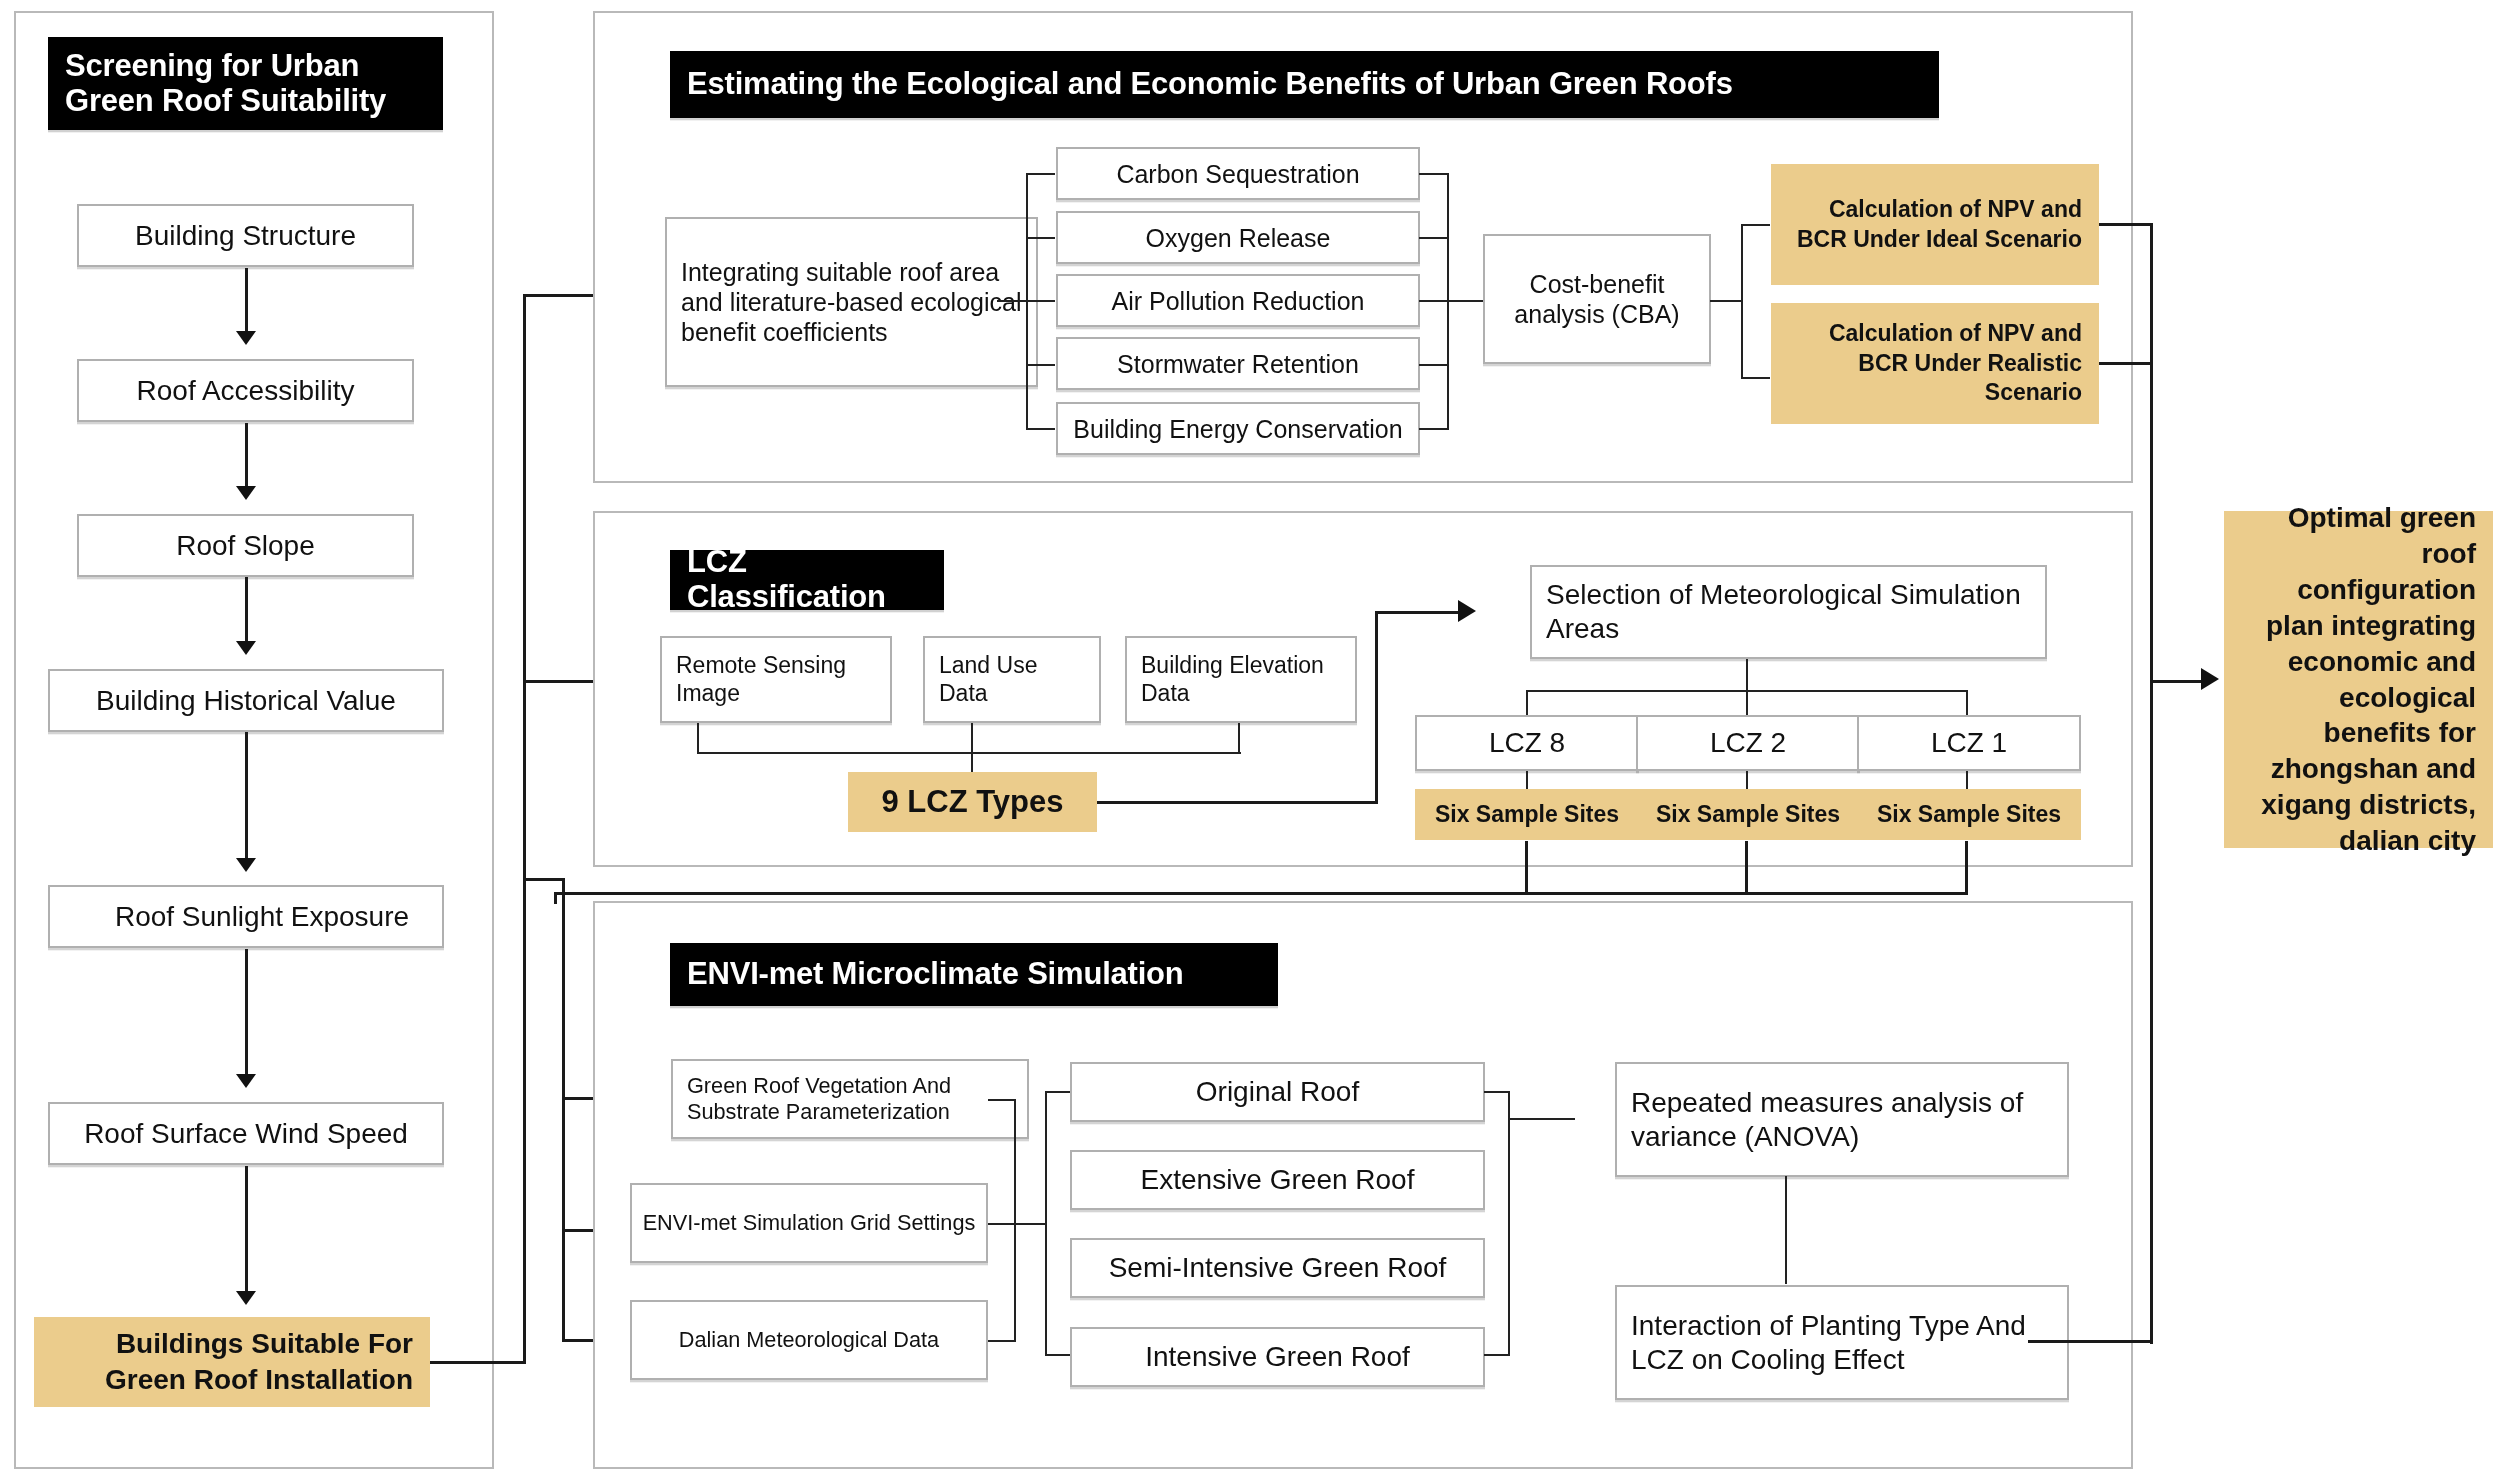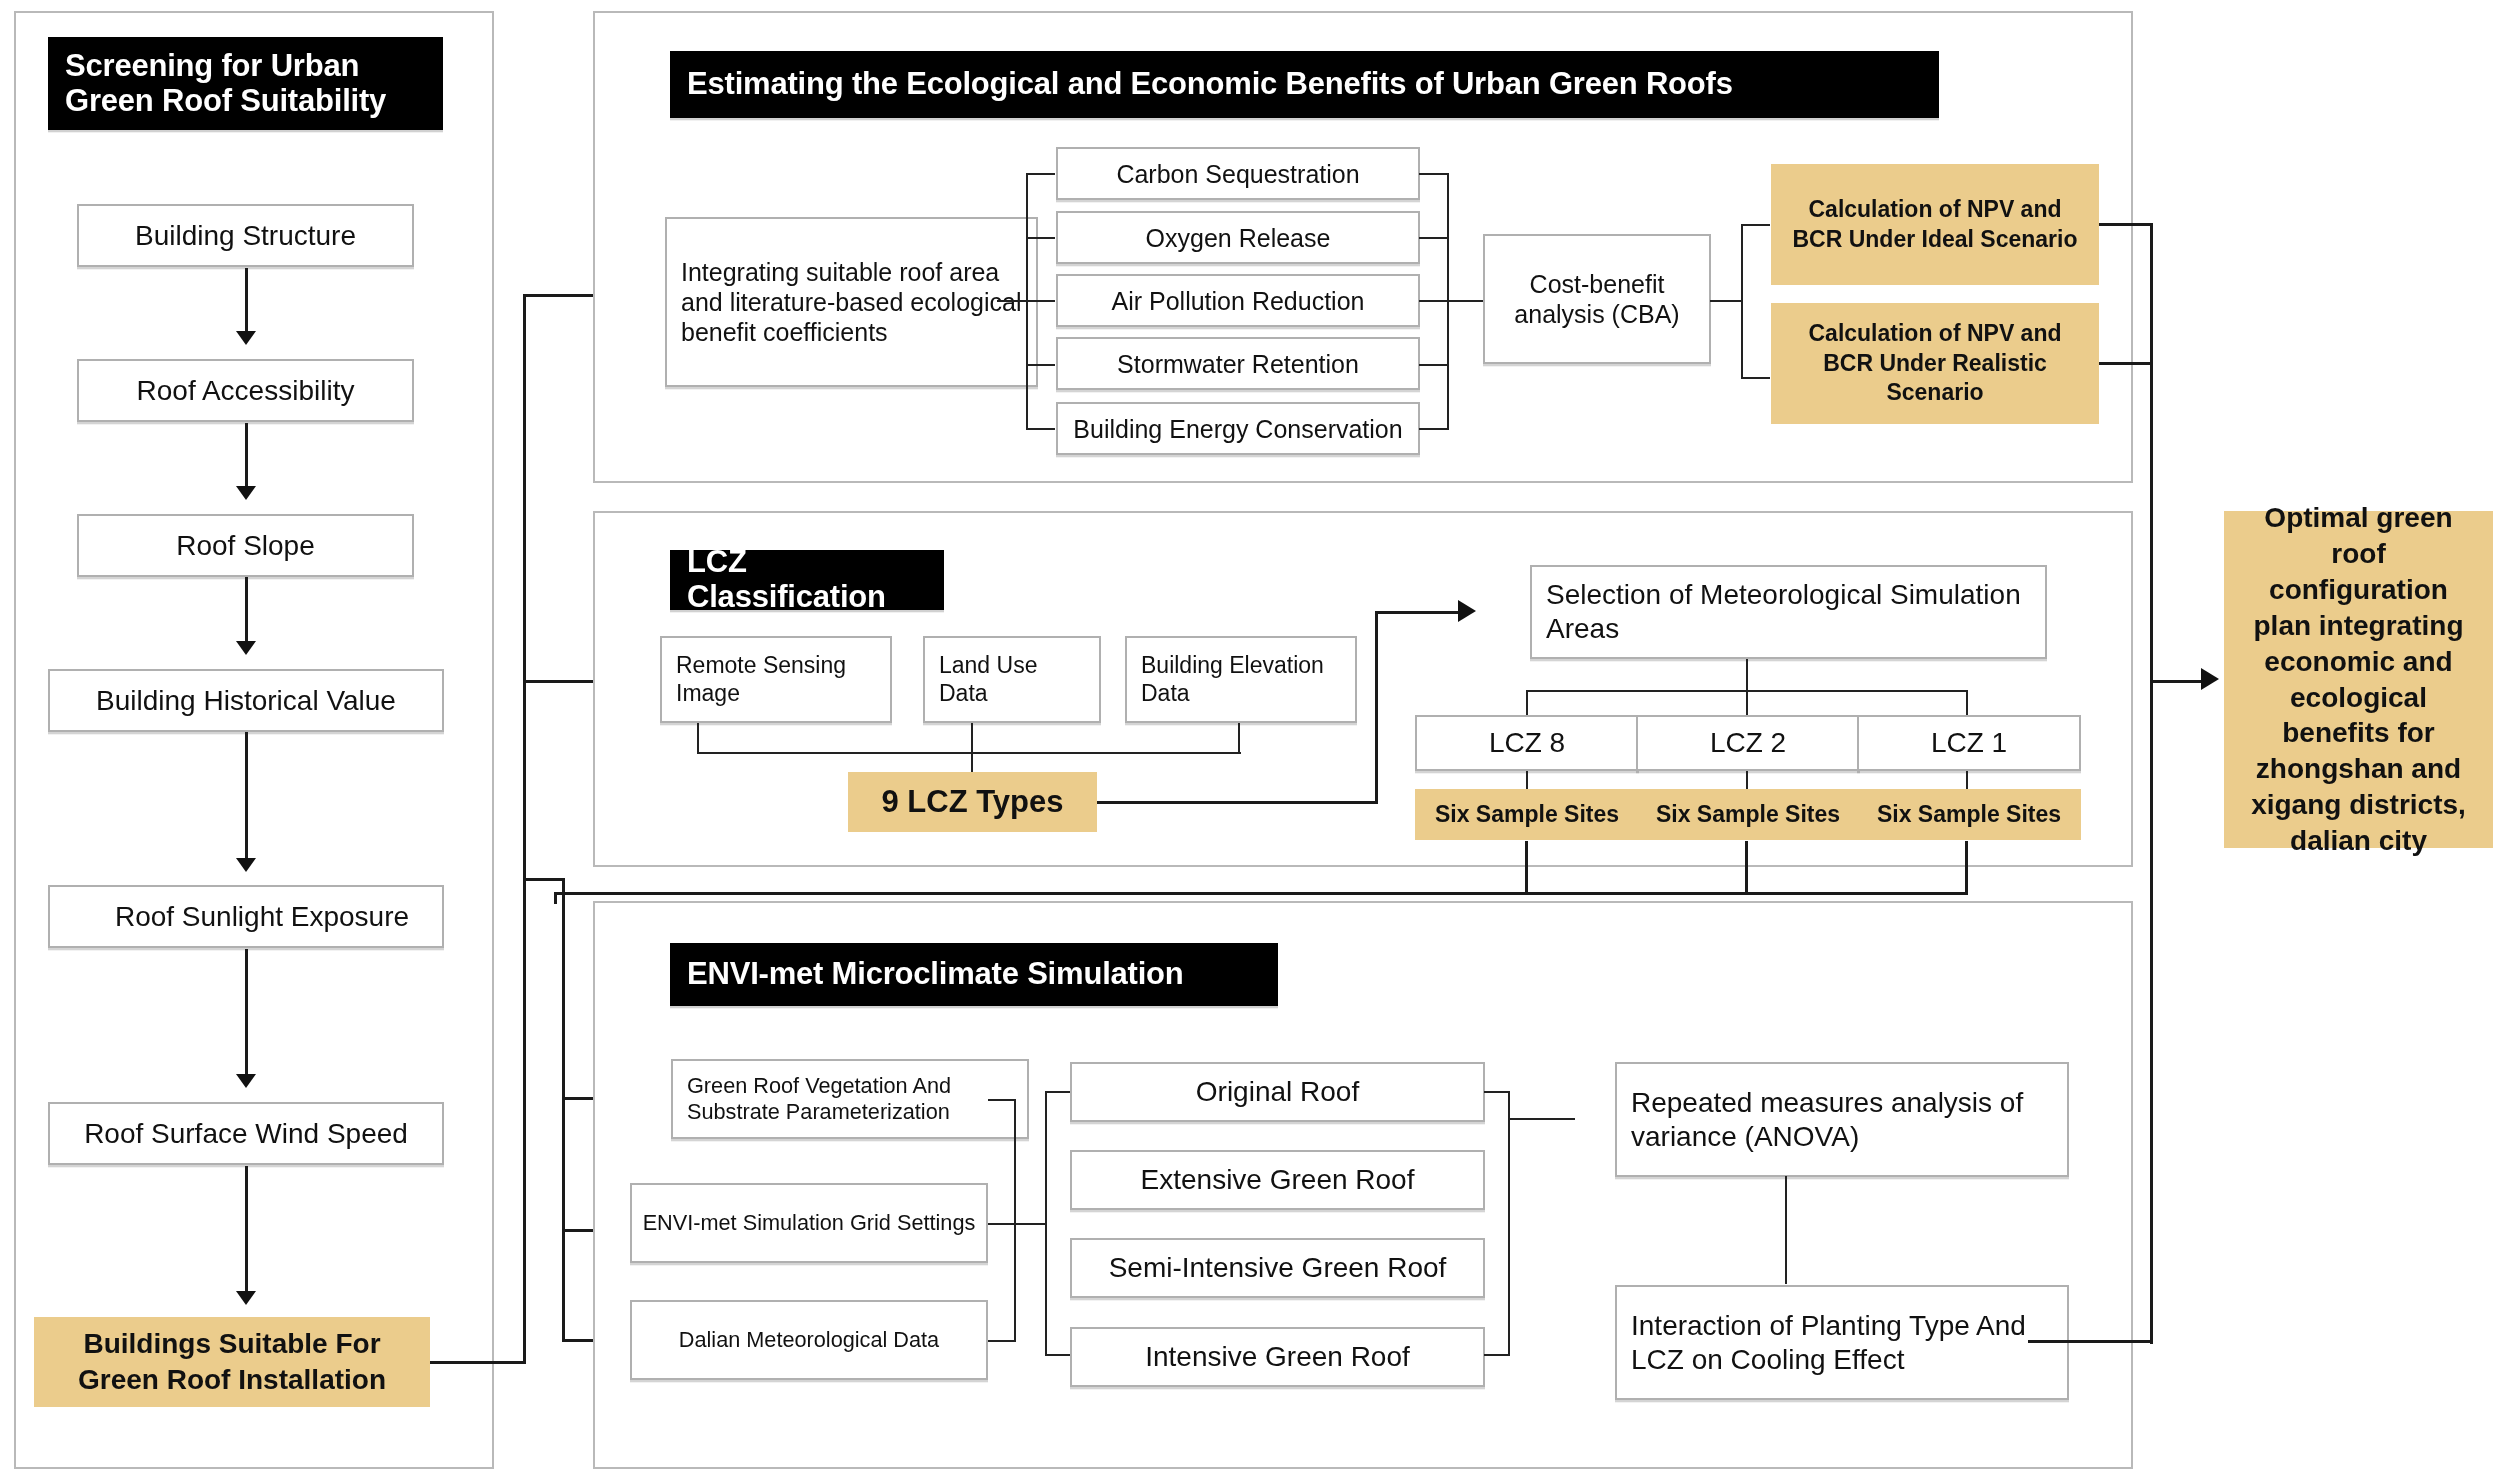--- a/index.html
+++ b/index.html
@@ -13,21 +13,21 @@
        letter-spacing:-0.2px;line-height:1.12;padding:6.2px 17px;
        box-shadow:0 2.3px 0 rgba(0,0,0,0.18);}
   .box{position:absolute;border:2.3px solid #b0b0b0;background:#fff;box-sizing:border-box;
        display:flex;align-items:center;color:#111;line-height:1.2;
        box-shadow:0 2.3px 0 rgba(0,0,0,0.17);}
   .box.c{justify-content:center;text-align:center;}
   .box.l{justify-content:flex-start;text-align:left;padding-left:14px;padding-right:7.7px;margin-left:41px;}
   .gold{position:absolute;background:#EBCC8C;box-sizing:border-box;display:flex;
         align-items:center;color:#111;line-height:1.28;font-weight:700;}
   .gold.c{justify-content:center;text-align:center;}
-  .gold.l{justify-content:flex-start;text-align:center;padding:7.7px 17px;}
+  .gold.l{justify-content:flex-start;text-align:right;padding:7.7px 17px;}
 
   
   .ln{position:absolute;background:#1a1a1a;}
   .lnh{height:3.1px;}
   .lnv{width:3.1px;}
   .lnthin{background:#222;}
   .arr{position:absolute;width:0;height:0;border-style:solid;}
   .arr-r{border-width:11.6px 0 11.6px 18.6px;border-color:transparent transparent transparent #111;}
   .arr-d{border-width:14px 10px 0 10px;border-color:#111 transparent transparent transparent;}
 

